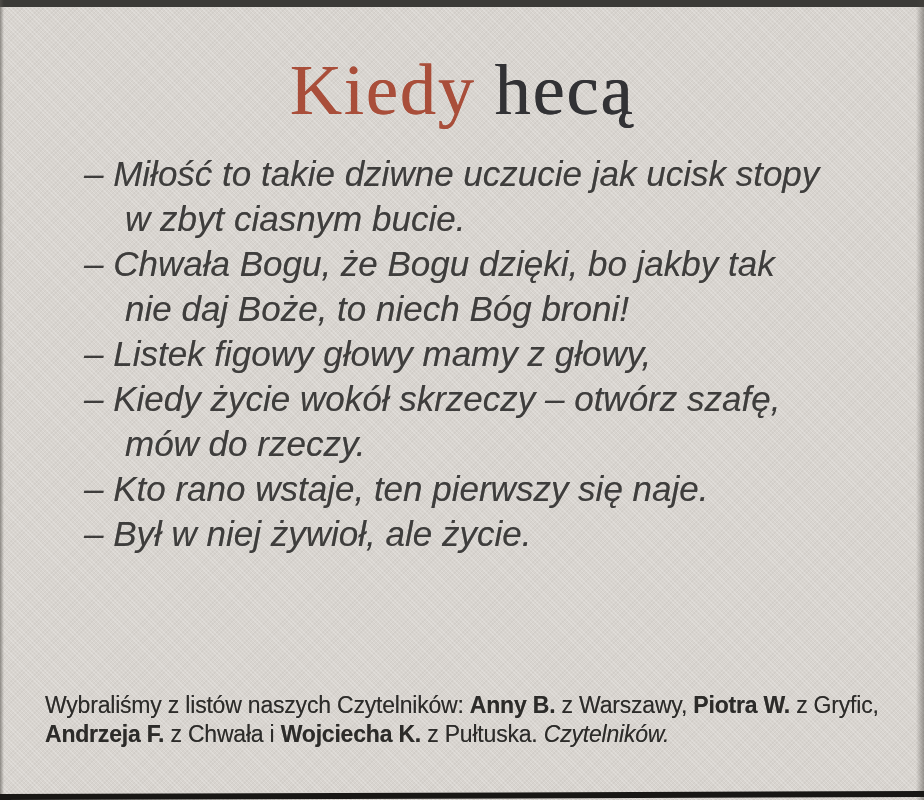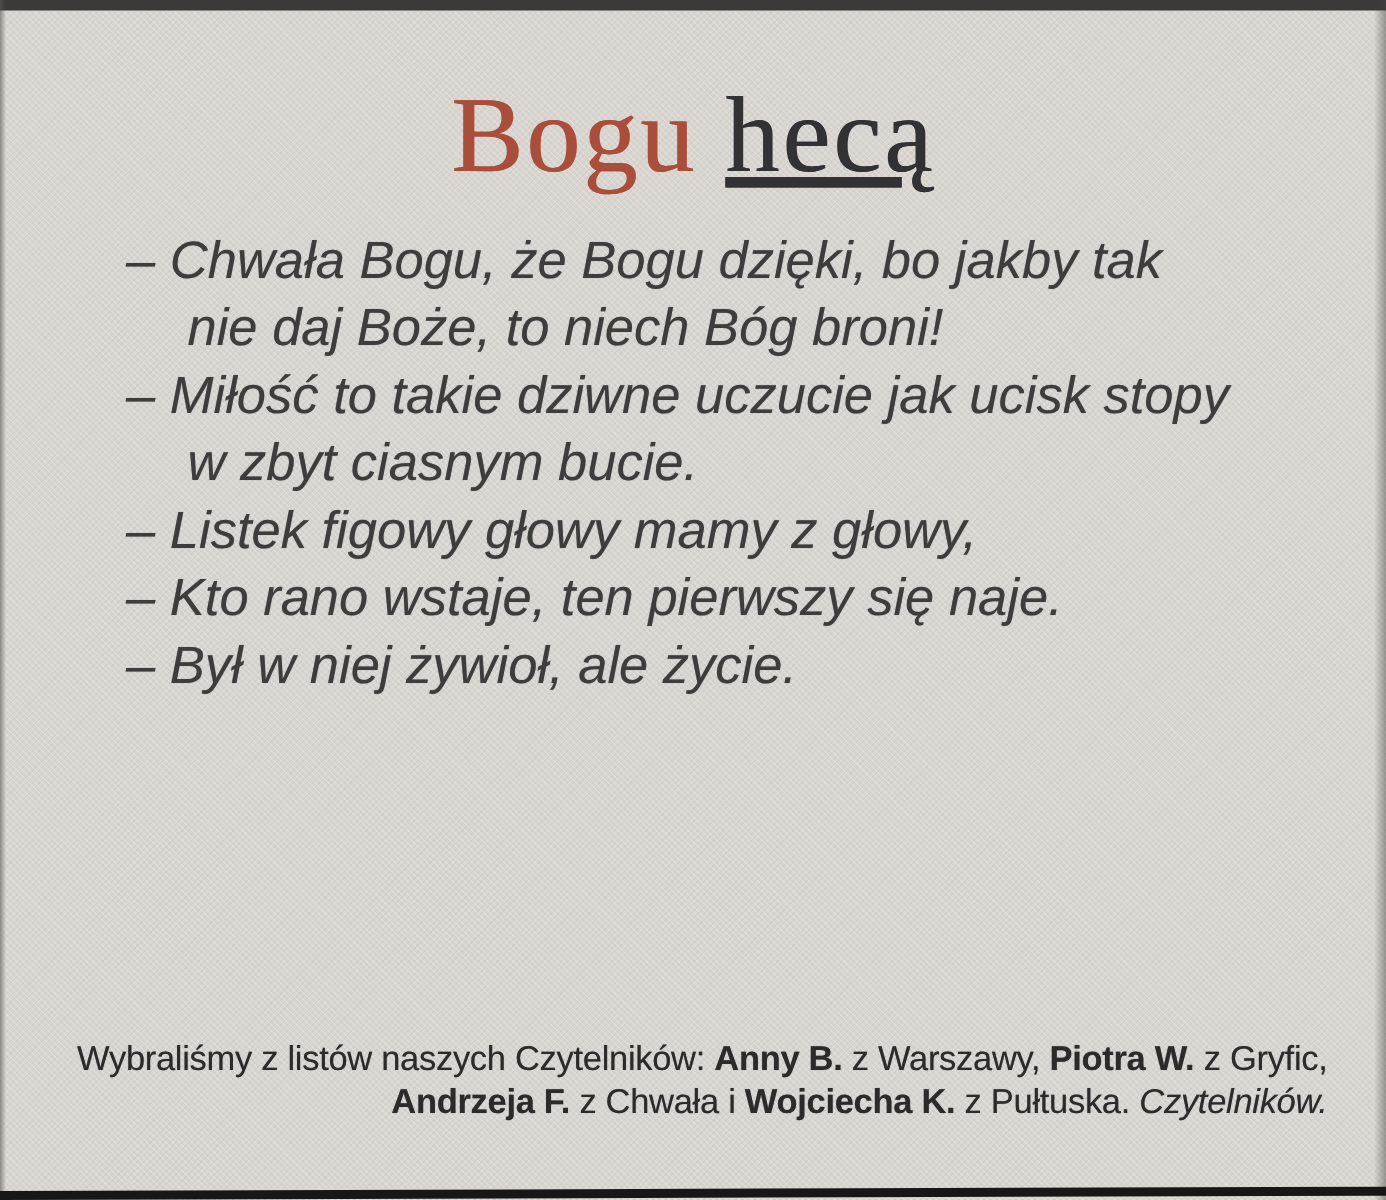--- a/index.html
+++ b/index.html
@@ -51,21 +51,21 @@
     margin: 0;
     text-align: center;
     font-family: "Liberation Serif", serif;
     font-weight: normal;
     font-size: 72px;
     line-height: 80px;
     letter-spacing: 2px;
     text-shadow: 0.6px 0 0 currentColor;
   }
   .title .t1 { color: #a94e3a; margin-right: 0.26em; text-shadow: 0.6px 0 0 #a94e3a; }
-  .title .t2 { color: #323235; text-shadow: 0.6px 0 0 #323235; text-decoration: underline; }
+  .title .t2 { color: #323235; text-shadow: 0.6px 0 0 #323235; }
 
   
   .jokes {
     position: absolute;
     top: 151px; left: 84px;
     color: #3e3d3c;
     font-style: italic;
     font-size: 35px;
     line-height: 45px;
     text-shadow: 0 0 0.6px rgba(40,40,40,0.45);
@@ -76,47 +76,50 @@
   
   .footer {
     position: absolute;
     top: 691px; left: 45px;
     width: 840px;
     color: #2c2b29;
     font-size: 23px;
     line-height: 29px;
     letter-spacing: -0.2px;
     text-shadow: 0 0 0.5px rgba(30,30,30,0.5);
-    text-align: right;
   }
   .footer .b { font-weight: bold; }
   .footer .i { font-style: italic; }
 </style>
 </head>
 <body>
 
 <div class="page">
 
   <div class="top-bar"></div>
   <div class="left-edge"></div>
   <div class="right-edge"></div>
 
-  <h1 class="title"><span class="t1">Bogu</span><span class="t2">hecą</span></h1>
+  <h1 class="title"><span class="t1">Kiedy</span><span class="t2">hecą</span></h1>
 
   <div class="jokes">
+    <div>
+      <div class="line first">– Miłość to takie dziwne uczucie jak ucisk stopy</div>
+      <div class="line cont">w zbyt ciasnym bucie.</div>
+    </div>
     <div>
       <div class="line first">– Chwała Bogu, że Bogu dzięki, bo jakby tak</div>
       <div class="line cont">nie daj Boże, to niech Bóg broni!</div>
     </div>
     <div>
-      <div class="line first">– Miłość to takie dziwne uczucie jak ucisk stopy</div>
-      <div class="line cont">w zbyt ciasnym bucie.</div>
+      <div class="line first">– Listek figowy głowy mamy z głowy,</div>
     </div>
     <div>
-      <div class="line first">– Listek figowy głowy mamy z głowy,</div>
+      <div class="line first">– Kiedy życie wokół skrzeczy – otwórz szafę,</div>
+      <div class="line cont">mów do rzeczy.</div>
     </div>
     <div>
       <div class="line first">– Kto rano wstaje, ten pierwszy się naje.</div>
     </div>
     <div>
       <div class="line first">– Był w niej żywioł, ale życie.</div>
     </div>
   </div>
 
   <div class="footer"><span>Wybraliśmy z listów naszych Czytelników: </span><span class="b">Anny B.</span><span> z Warszawy, </span><span class="b">Piotra W.</span><span> z Gryfic,</span><br><span class="b">Andrzeja F.</span><span> z Chwała i </span><span class="b">Wojciecha K.</span><span> z Pułtuska. </span><span class="i">Czytelników.</span></div>

